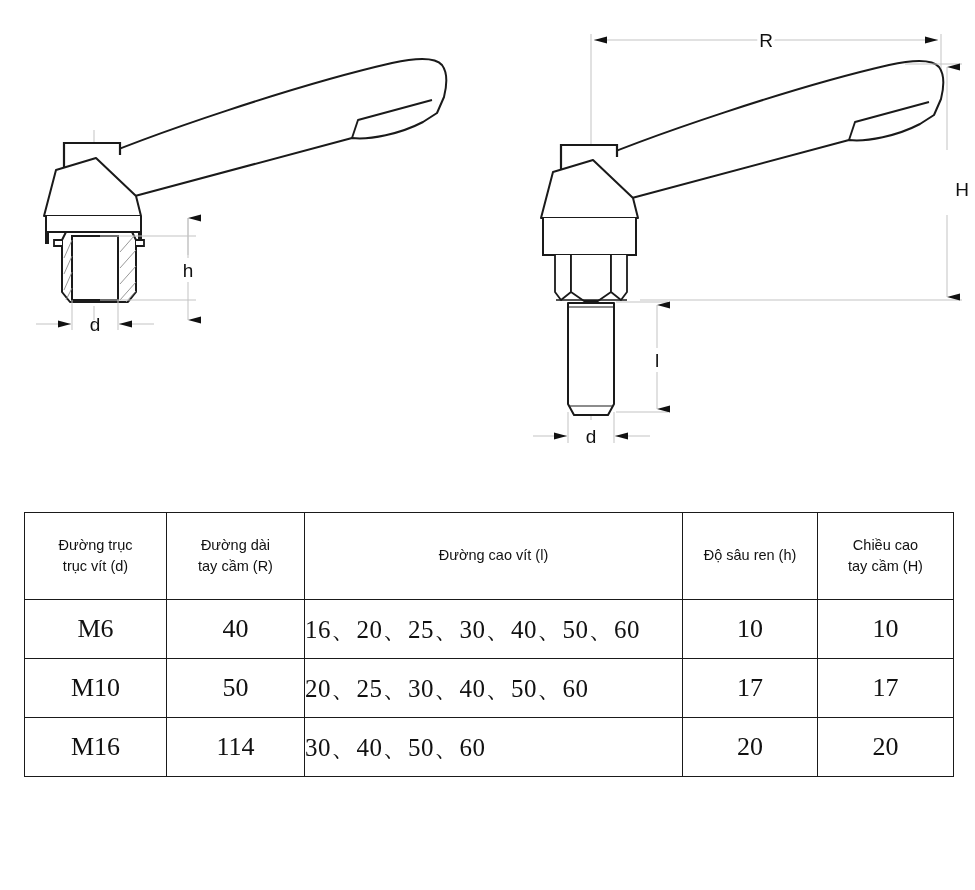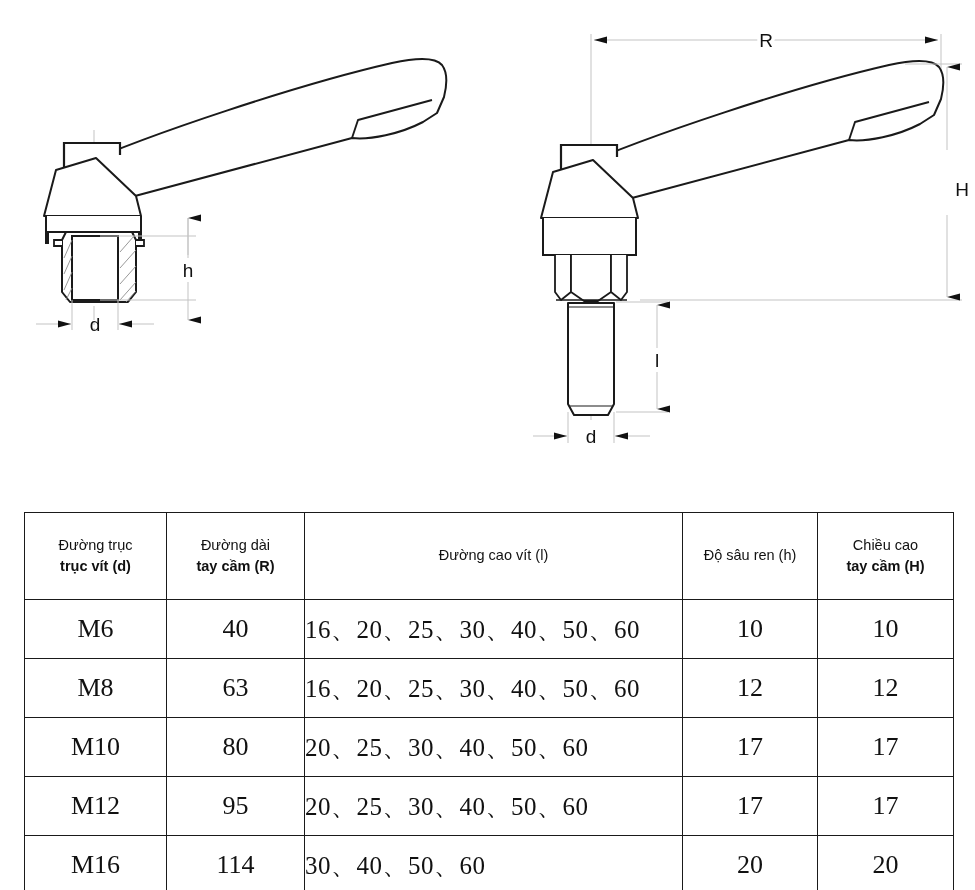--- a/index.html
+++ b/index.html
@@ -42,21 +42,21 @@
     padding-right:16px;
     letter-spacing:0.5px;
     white-space:nowrap;
   }
   col.c-d{width:142px;}
   col.c-r{width:138px;}
   col.c-l{width:378px;}
   col.c-h{width:135px;}
   col.c-H{width:136px;}
   .th-l1{display:block;}
-  .th-l2{display:block;font-weight:bold;}
+  .th-l2{display:block;}
 </style>
 </head>
 <body>
 
 <div class="drawings">
 <svg width="975" height="500" viewBox="0 0 975 500" xmlns="http://www.w3.org/2000/svg">
   <defs>
     <marker id="arrIn" markerWidth="14" markerHeight="8" refX="13" refY="4" orient="auto" markerUnits="userSpaceOnUse">
       <path d="M0,0.6 L13,4 L0,7.4 Z" fill="#111"></path>
     </marker>
@@ -219,36 +219,22 @@
     </thead>
     <tbody>
       <tr>
         <td>M6</td>
         <td>40</td>
         <td class="sizes">16、20、25、30、40、50、60</td>
         <td>10</td>
         <td>10</td>
       </tr>
       <tr>
-        <td>M8</td>
-        <td>63</td>
-        <td class="sizes">16、20、25、30、40、50、60</td>
-        <td>12</td>
-        <td>12</td>
-      </tr>
-      <tr>
         <td>M10</td>
-        <td>80</td>
-        <td class="sizes">20、25、30、40、50、60</td>
-        <td>17</td>
-        <td>17</td>
-      </tr>
-      <tr>
-        <td>M12</td>
-        <td>95</td>
+        <td>50</td>
         <td class="sizes">20、25、30、40、50、60</td>
         <td>17</td>
         <td>17</td>
       </tr>
       <tr>
         <td>M16</td>
         <td>114</td>
         <td class="sizes">30、40、50、60</td>
         <td>20</td>
         <td>20</td>

